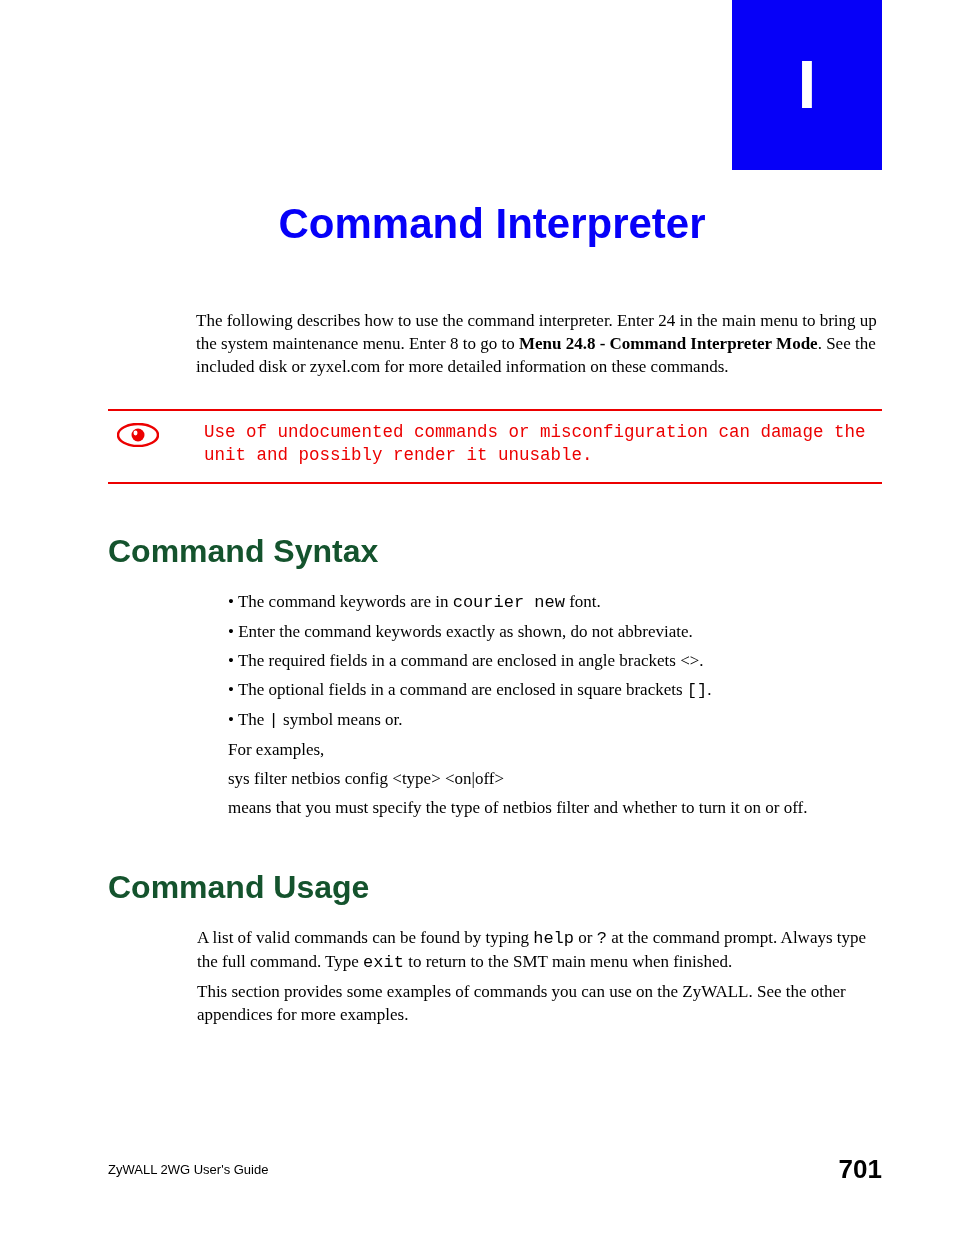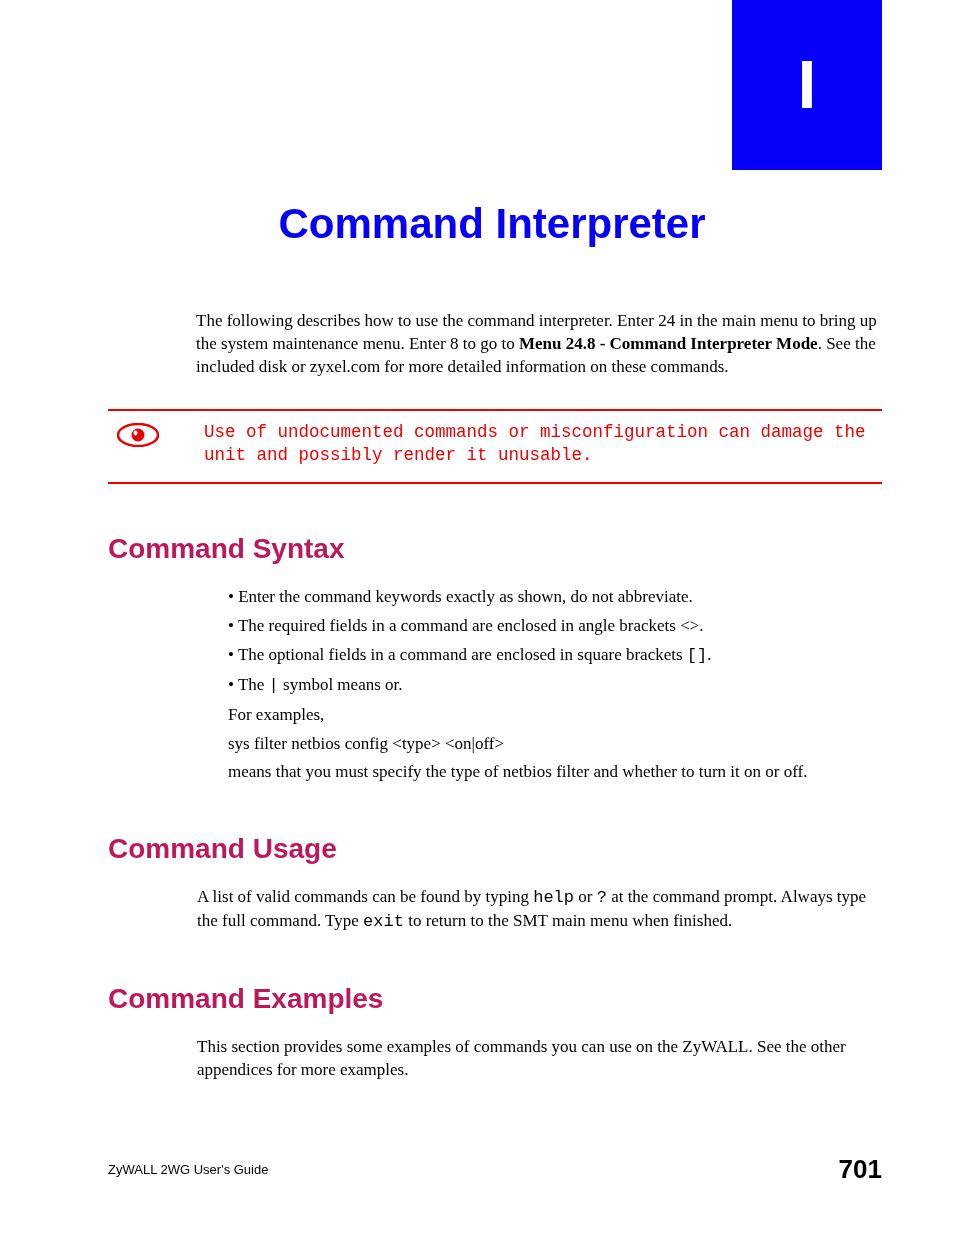--- a/index.html
+++ b/index.html
@@ -71,22 +71,22 @@
     flex: 1;
     font-family: Liberation Mono, monospace;
     font-size: 17.5px;
     color: #ec0000;
     padding-left: 36px;
     line-height: 1.35;
   }
   h2.section {
     font-family: Arial, Helvetica, sans-serif;
     font-weight: 700;
-    font-size: 28px;
-    color: #be185d;
+    font-size: 32px;
+    color: #14532d;
     margin: 46px 0 18px 0;
   }
   ul.bullets {
     margin-left: 120px;
     list-style: none;
   }
   ul.bullets li {
     text-indent: -16px;
     padding-left: 16px;
     margin-bottom: 6px;
@@ -148,35 +148,35 @@
           <ellipse cx="18.5" cy="10" rx="2" ry="2.4" fill="#fff"></ellipse>
         </svg>
       </span>
       <div class="note-text">Use of undocumented commands or misconfiguration can damage the unit and possibly render it unusable.</div>
     </div>
     <hr class="note-rule">
   </div>
 
   <h2 class="section">Command Syntax</h2>
   <ul class="bullets">
+    <li><span>The command keywords are in </span><span class="mono">courier new</span><span> font.</span></li>
     <li>Enter the command keywords exactly as shown, do not abbreviate.</li>
     <li>The required fields in a command are enclosed in angle brackets &lt;&gt;.</li>
     <li><span>The optional fields in a command are enclosed in square brackets </span><span class="mono">[]</span><span>.</span></li>
     <li><span>The </span><span class="mono">|</span><span> symbol means or.</span></li>
   </ul>
   <p class="after-bullets">For examples,</p>
   <p class="after-bullets">sys filter netbios config &lt;type&gt; &lt;on|off&gt;</p>
   <p class="after-bullets">means that you must specify the type of netbios filter and whether to turn it on or off.</p>
 
   <h2 class="section">Command Usage</h2>
   <p class="para">
     <span>A list of valid commands can be found by typing </span><span class="mono">help</span><span> or </span><span class="mono">?</span><span> at the command prompt. Always type the full command. Type </span><span class="mono">exit</span><span> to return to the SMT main menu when finished.</span>
   </p>
 
-  <h2 class="section">Command Examples</h2>
   <p class="para">This section provides some examples of commands you can use on the ZyWALL. See the other appendices for more examples.</p>
 
 </div>
 
 <div class="footer">
   <span class="footer-guide">ZyWALL 2WG User's Guide</span>
   <span class="footer-page">701</span>
 </div>
 
 </body></html>

